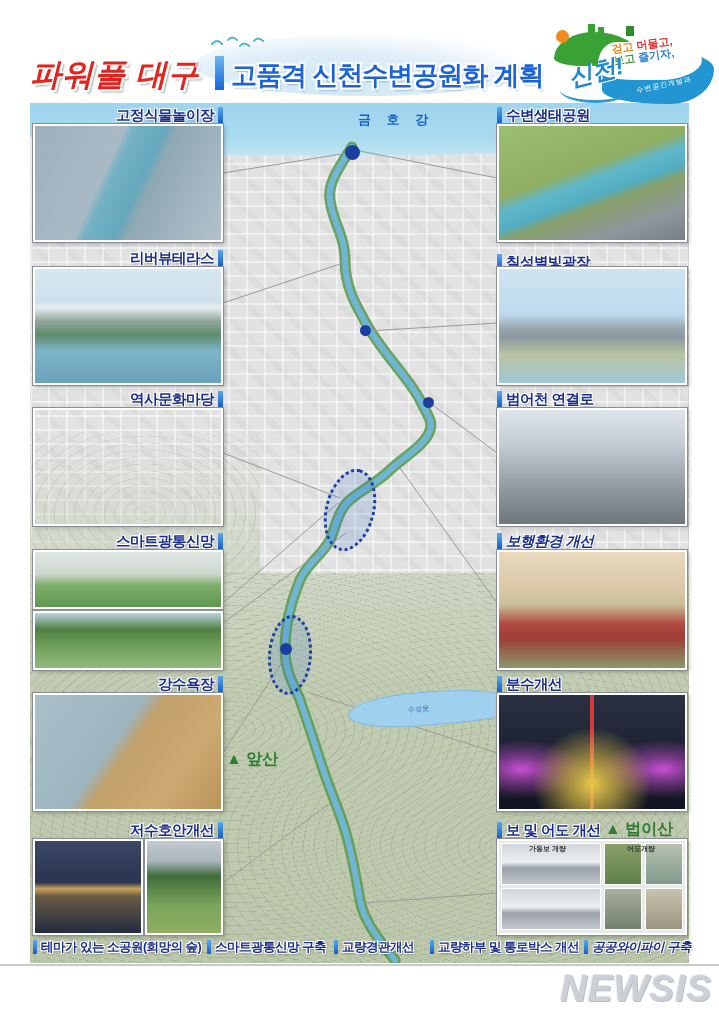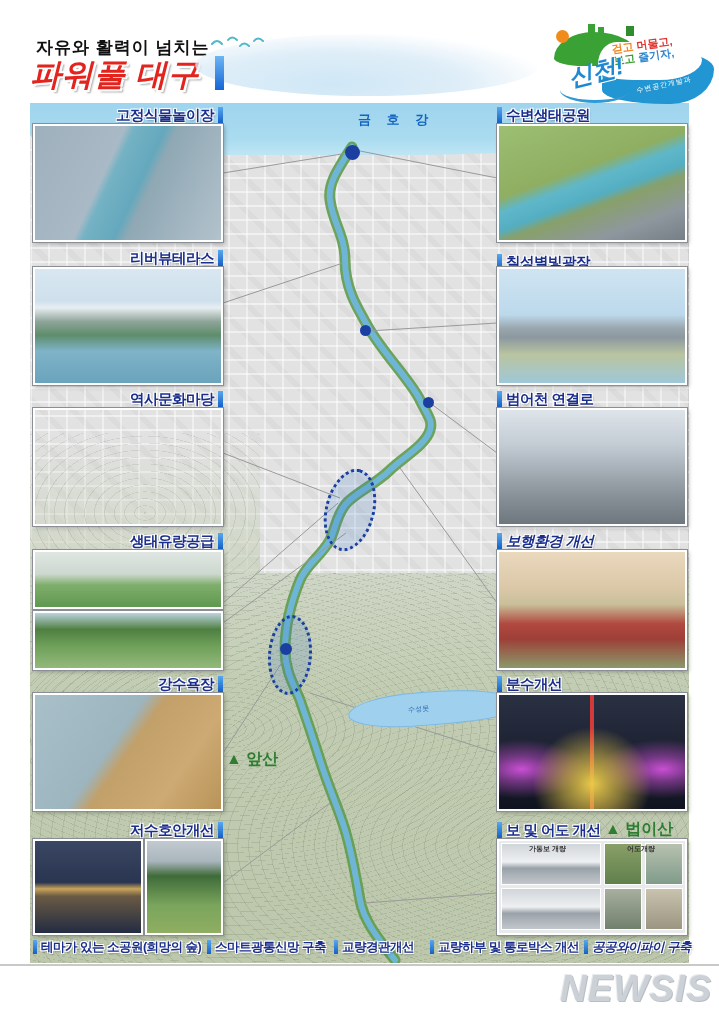--- a/index.html
+++ b/index.html
@@ -166,29 +166,29 @@
     <div class="mdot" style="left:393px;top:294px;width:11px;height:11px;"></div>
     <div class="mdot" style="left:250px;top:540px;width:12px;height:12px;"></div>
 
     <div class="lake">
       <div class="lake-label">수성못</div>
     </div>
     <div class="mtn-label" style="left:196px;top:646px;">▲ 앞산</div>
     <div class="mtn-label" style="left:575px;top:716px;">▲ 법이산</div>
   </div>
 
-  <div class="tagline">자유와 활력이 넘치는</div>
   <div class="brand">파워풀 대구</div>
   <div class="title-swoosh"></div>
   <div class="birds">
     <svg width="70" height="22" viewBox="0 0 70 22">
       <path d="M2,8 q5,-6 10,0 M18,4 q4,-5 9,0 M30,10 q4,-5 9,0 M44,5 q4,-5 9,0" stroke="#4fb8c9" stroke-width="2" fill="none" stroke-linecap="round"></path>
     </svg>
   </div>
   <div class="title-bar"></div>
+  <div class="main-title">고품격 신천수변공원화 계획</div>
 
   <div class="logo">
     <div class="logo-bld1"></div>
     <div class="logo-bld2"></div>
     <div class="logo-bld3"></div>
     <div class="logo-hill"></div>
     <div class="logo-sun"></div>
     <div class="logo-swoosh"></div>
     <div class="logo-swoosh-cut"></div>
     <div class="logo-slogan">
@@ -214,21 +214,21 @@
   </div>
   <div class="photo ph2" style="left:33px;top:267px;width:186px;height:114px;"></div>
 
   <div class="cl-label" style="right:496px;top:390px;">
     <span class="cl-text">역사문화마당</span>
       <span class="cl-bar"></span>
   </div>
   <div class="photo ph3" style="left:33px;top:408px;width:186px;height:114px;"></div>
 
   <div class="cl-label" style="right:496px;top:532px;">
-    <span class="cl-text">생태유량공급</span>
+    <span class="cl-text">스마트광통신망</span>
       <span class="cl-bar"></span>
   </div>
   <div class="photo ph4a" style="left:33px;top:550px;width:186px;height:55px;"></div>
   <div class="photo ph4b" style="left:33px;top:611px;width:186px;height:55px;"></div>
 
   <div class="cl-label" style="right:496px;top:675px;padding-left:8px;">
     <span class="cl-text">강수욕장</span>
       <span class="cl-bar"></span>
   </div>
   <div class="photo ph5" style="left:33px;top:693px;width:186px;height:114px;"></div>

